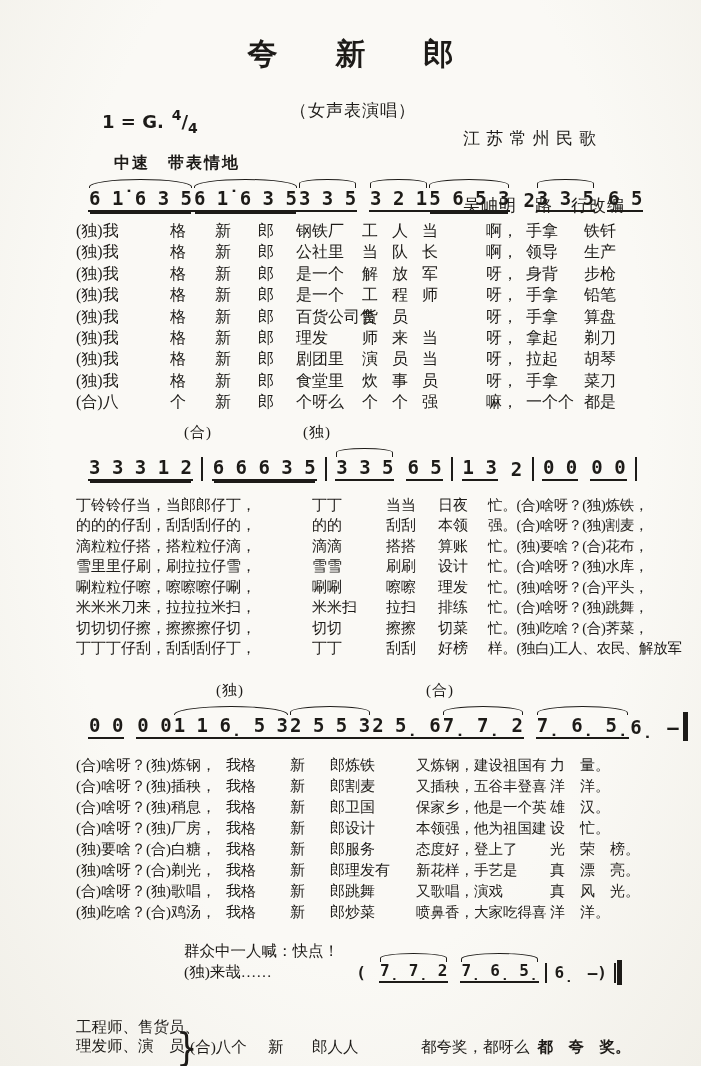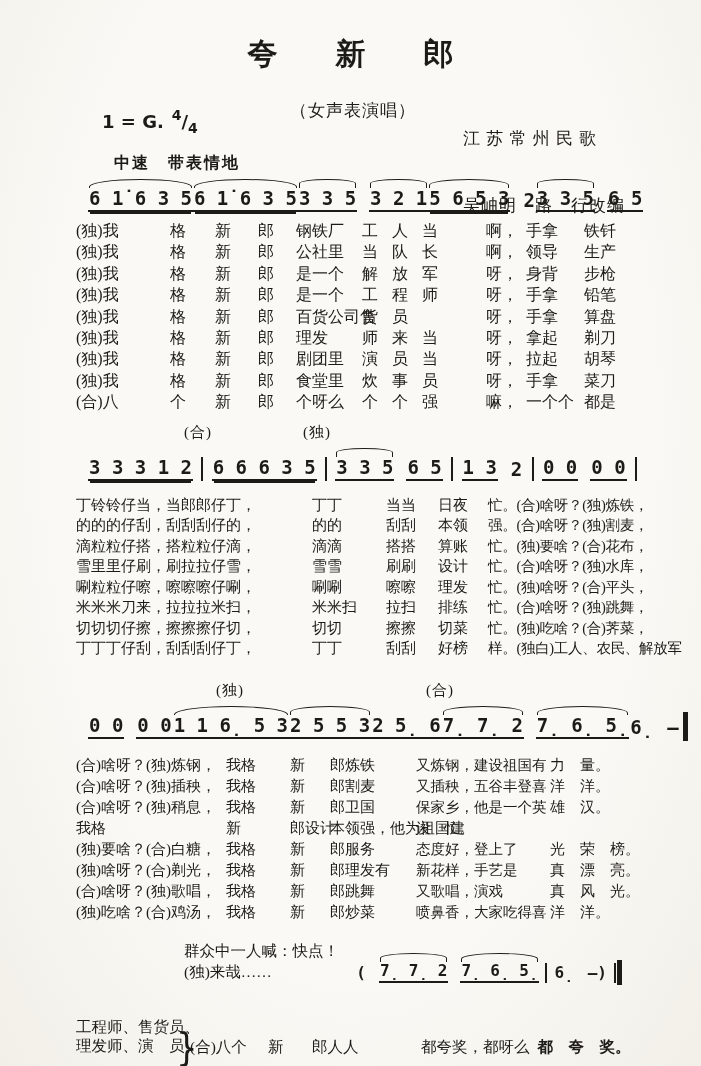--- a/index.html
+++ b/index.html
@@ -380,20 +380,21 @@
       </div>
       <div class="lrow g3">
         <span class="lcell">(合)啥呀？(独)稍息，</span>
         <span class="lcell">我格</span>
         <span class="lcell">新</span>
         <span class="lcell">郎卫国</span>
         <span class="lcell">保家乡，他是一个英</span>
         <span class="lcell">雄　汉。</span>
       </div>
       <div class="lrow g3">
+        <span class="lcell">(合)啥呀？(独)厂房，</span>
         <span class="lcell">我格</span>
         <span class="lcell">新</span>
         <span class="lcell">郎设计</span>
         <span class="lcell">本领强，他为祖国建</span>
         <span class="lcell">设　忙。</span>
       </div>
       <div class="lrow g3">
         <span class="lcell">(独)要啥？(合)白糖，</span>
         <span class="lcell">我格</span>
         <span class="lcell">新</span>

